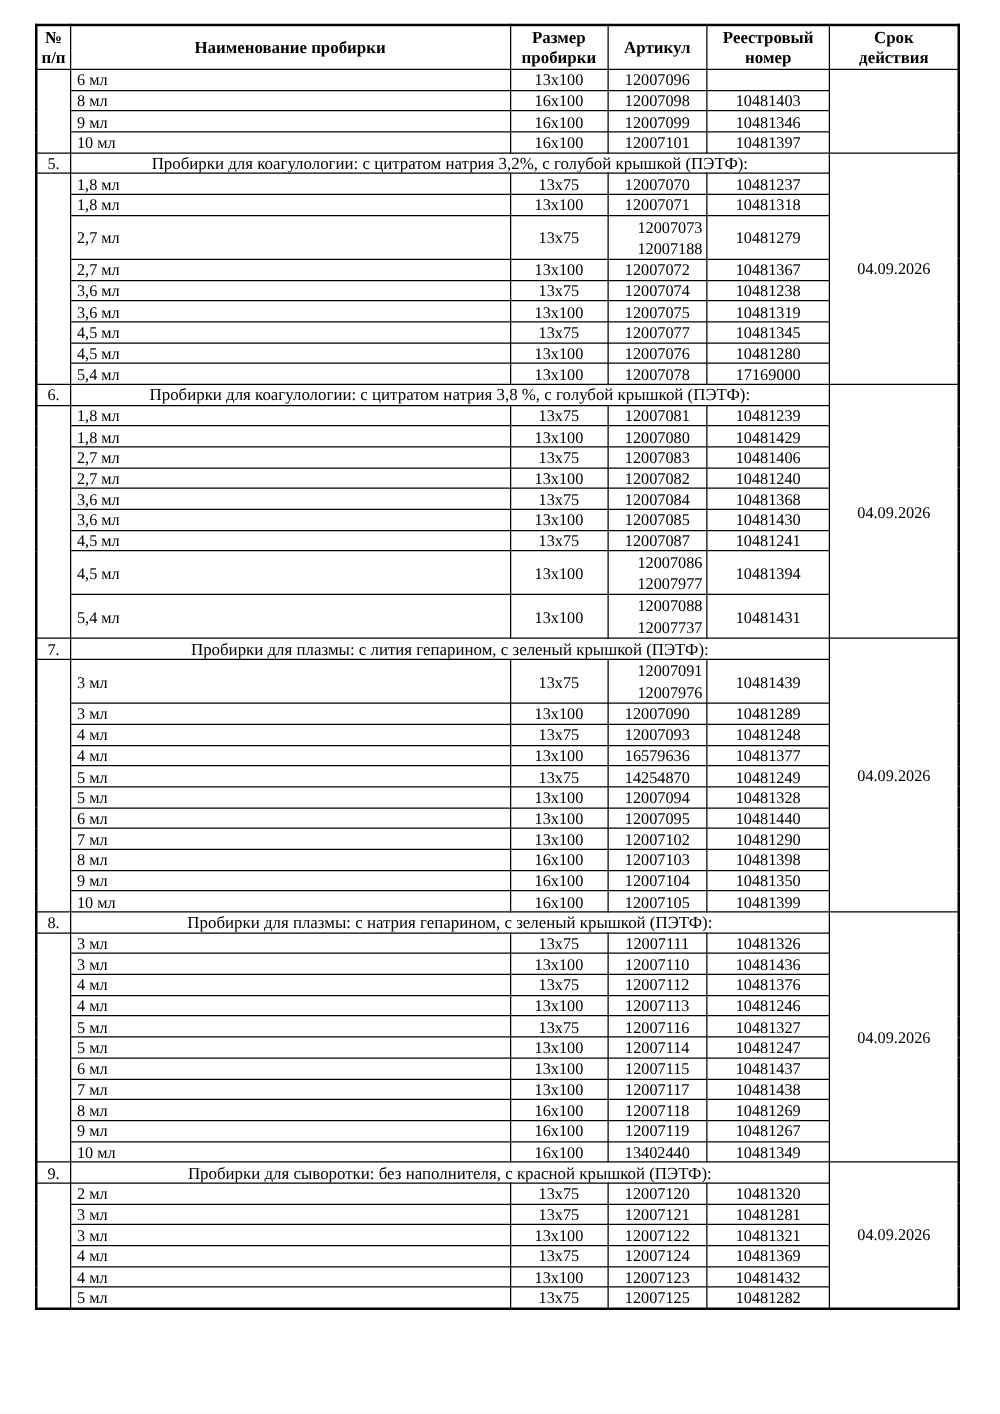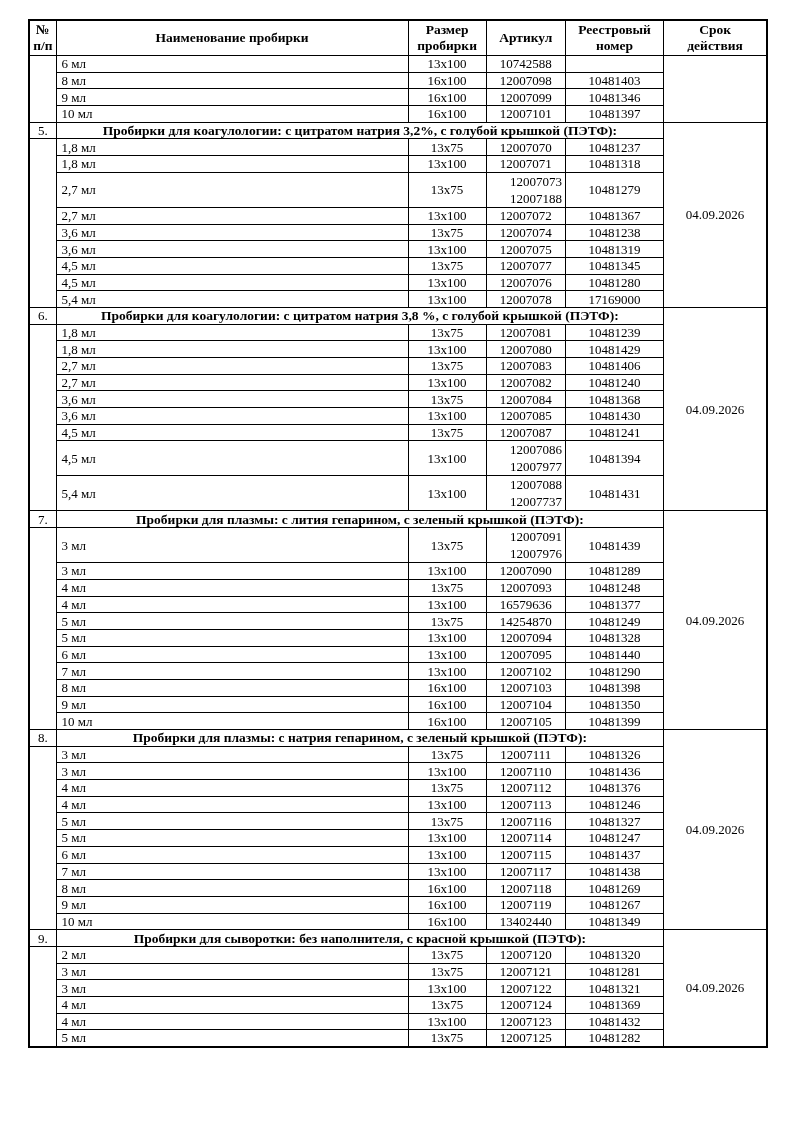--- a/index.html
+++ b/index.html
@@ -36,21 +36,21 @@
     white-space: pre-line;
     line-height: 16px;
     padding: 1px 2px;
     font-size: 13.5px;
   }
   .doc tr { height: 16.7px; }
   .doc tr.hdr { height: 34px; }
   td.c   { text-align: center; }
   td.name { text-align: left; padding-left: 5px; margin-left: 26px; }
   td.title {
-    font-weight: bold;
+    font-weight: normal;
     text-align: center;
     font-size: 13.5px;
   }
   td.num { text-align: center; }
   td.val { text-align: center; margin-top: 46px; }
   td.multi { line-height: 17px; text-align: right; }
 </style>
 </head>
 <body>
 
@@ -76,21 +76,21 @@
 номер</th>
         <th>Срок
 действия</th>
       </tr>
     </thead>
     <tbody id="table-body">
         <tr>
           <td class="num" rowspan="4"></td>
           <td class="name">6 мл</td>
           <td class="c">13x100</td>
-          <td class="c">10742588</td>
+          <td class="c">12007096</td>
           <td class="c"></td>
           <td class="val" rowspan="4"></td>
         </tr>
         <tr>
           <td class="name">8 мл</td>
           <td class="c">16x100</td>
           <td class="c">12007098</td>
           <td class="c">10481403</td>
         </tr>
         <tr>

